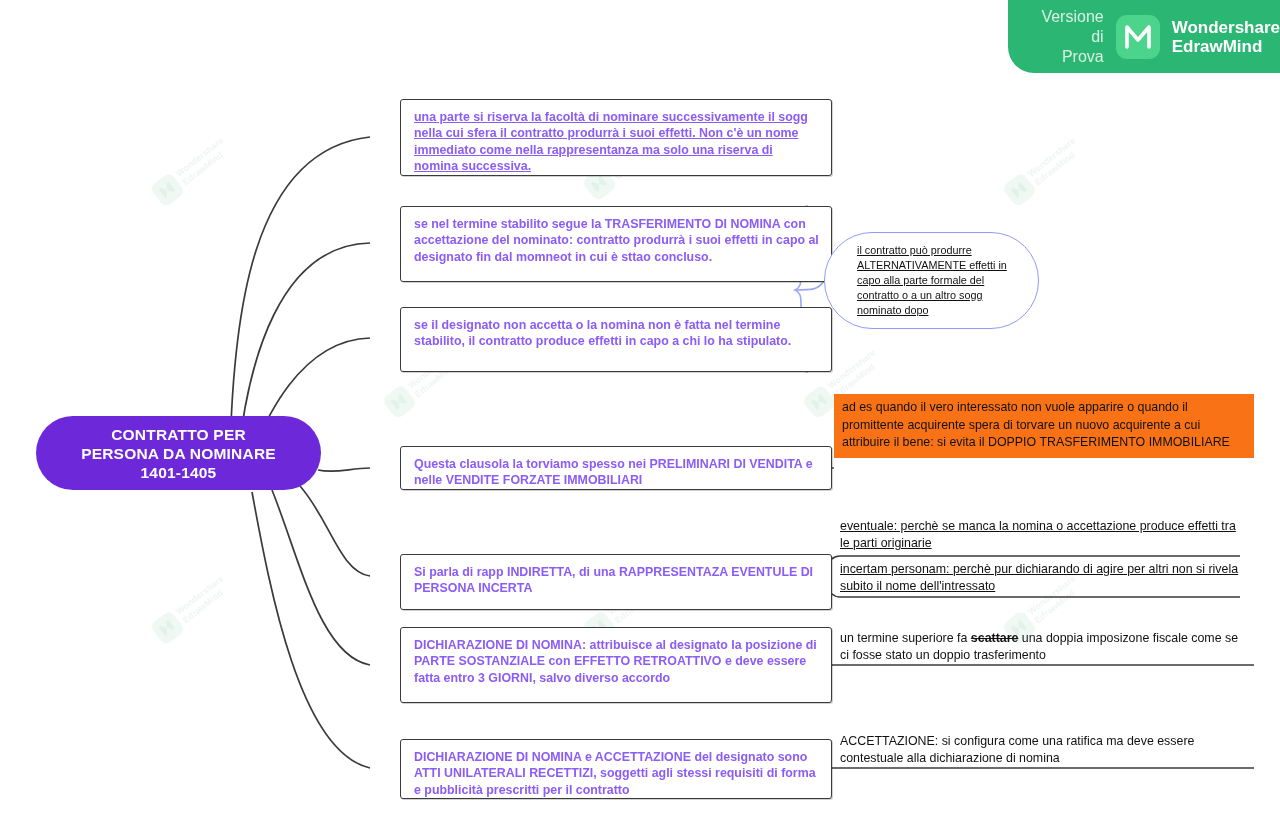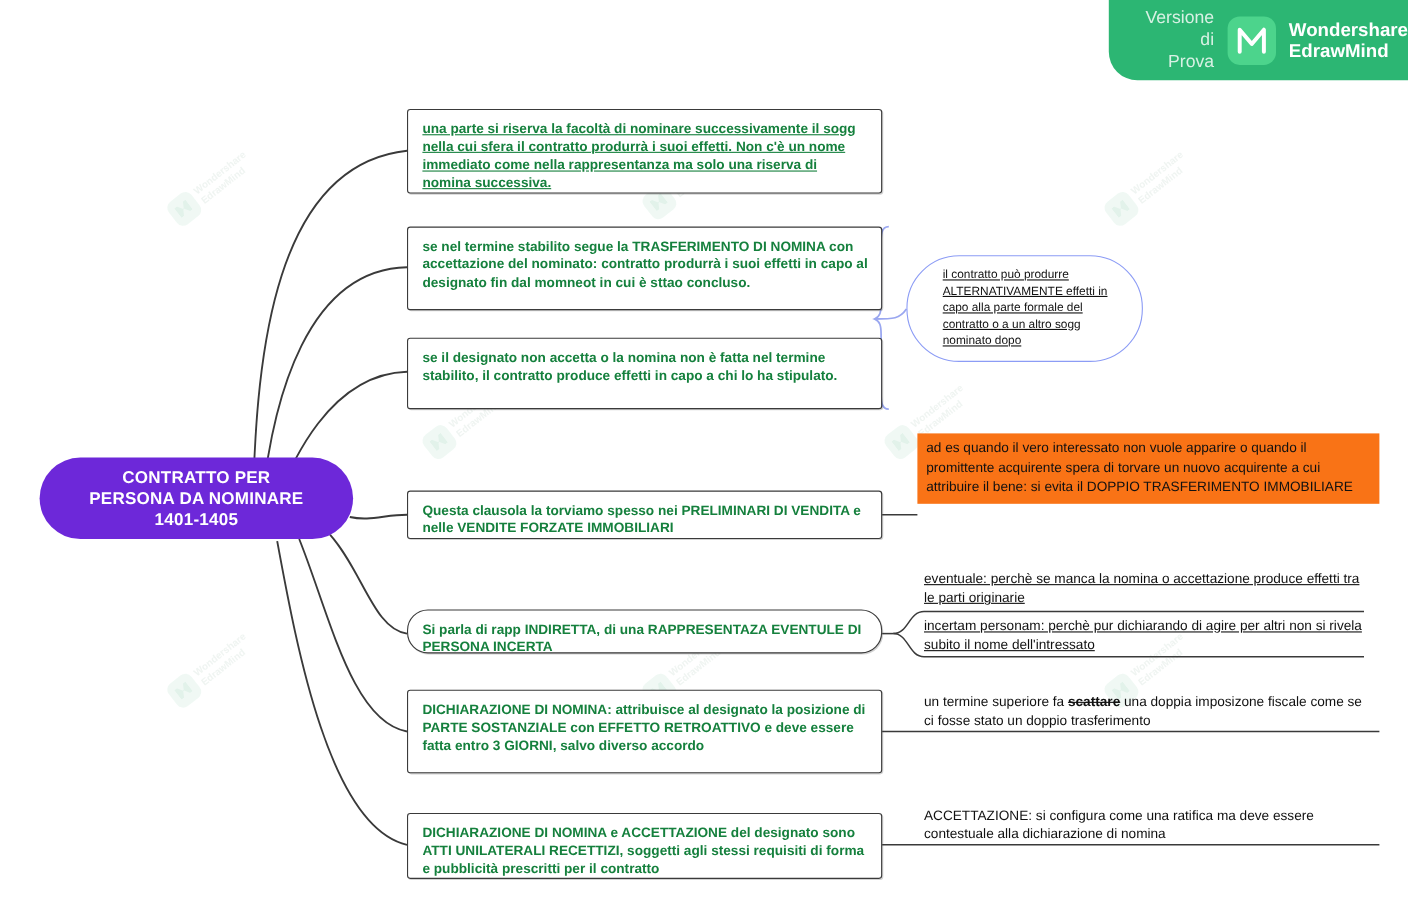--- a/index.html
+++ b/index.html
@@ -111,23 +111,24 @@
   
   .node-box {
     position: absolute;
     background: #ffffff;
     border: 1.6px solid #3a3a3a;
     border-radius: 3px;
     padding: 9px 11px 9px 13px;
     font-size: 12.4px;
     line-height: 16.4px;
     font-weight: bold;
-    color: #15803d;
+    color: #8b5cf6;
     z-index: 15;
     box-shadow: 1px 1px 0 rgba(0,0,0,.18);
+    margin-left: 30px;
   }
   .node-box .u { text-decoration: underline; }
 
   
   #alt-node {
     position: absolute;
     left: 824px; top: 232px;
     width: 215px; height: 97px;
     border: 1.4px solid #8c9cf5;
     border-radius: 48px;
@@ -294,21 +295,21 @@
   </div>
 
   <div class="node-box" style="left:370px; top:446px; width:432px; height:44px;">
     <span> Questa clausola la torviamo spesso nei PRELIMINARI DI VENDITA e nelle VENDITE FORZATE IMMOBILIARI</span>
   </div>
 
   <div class="node-box" style="left:370px; top:307px; width:432px; height:65px;">
     <span>se il designato non accetta o la nomina non è fatta nel termine stabilito, il contratto produce effetti in capo a chi lo ha stipulato.</span>
   </div>
 
-  <div class="node-box" style="left:370px; top:554px; width:432px; height:40px;border-radius:19px;">
+  <div class="node-box" style="left:370px; top:554px; width:432px; height:56px;">
     <span>Si parla di rapp INDIRETTA, di una RAPPRESENTAZA EVENTULE DI PERSONA INCERTA</span>
   </div>
 
   <div class="node-box" style="left:370px; top:627px; width:432px; height:76px;">
     <span>DICHIARAZIONE DI NOMINA: attribuisce al designato la posizione di PARTE SOSTANZIALE con EFFETTO RETROATTIVO e deve essere fatta entro 3 GIORNI, salvo diverso accordo</span>
   </div>
 
   <div class="node-box" style="left:370px; top:739px; width:432px; height:60px;">
     <span>DICHIARAZIONE DI NOMINA e ACCETTAZIONE del designato sono ATTI UNILATERALI RECETTIZI, soggetti agli stessi requisiti di forma e pubblicità prescritti per il contratto</span>
   </div>

